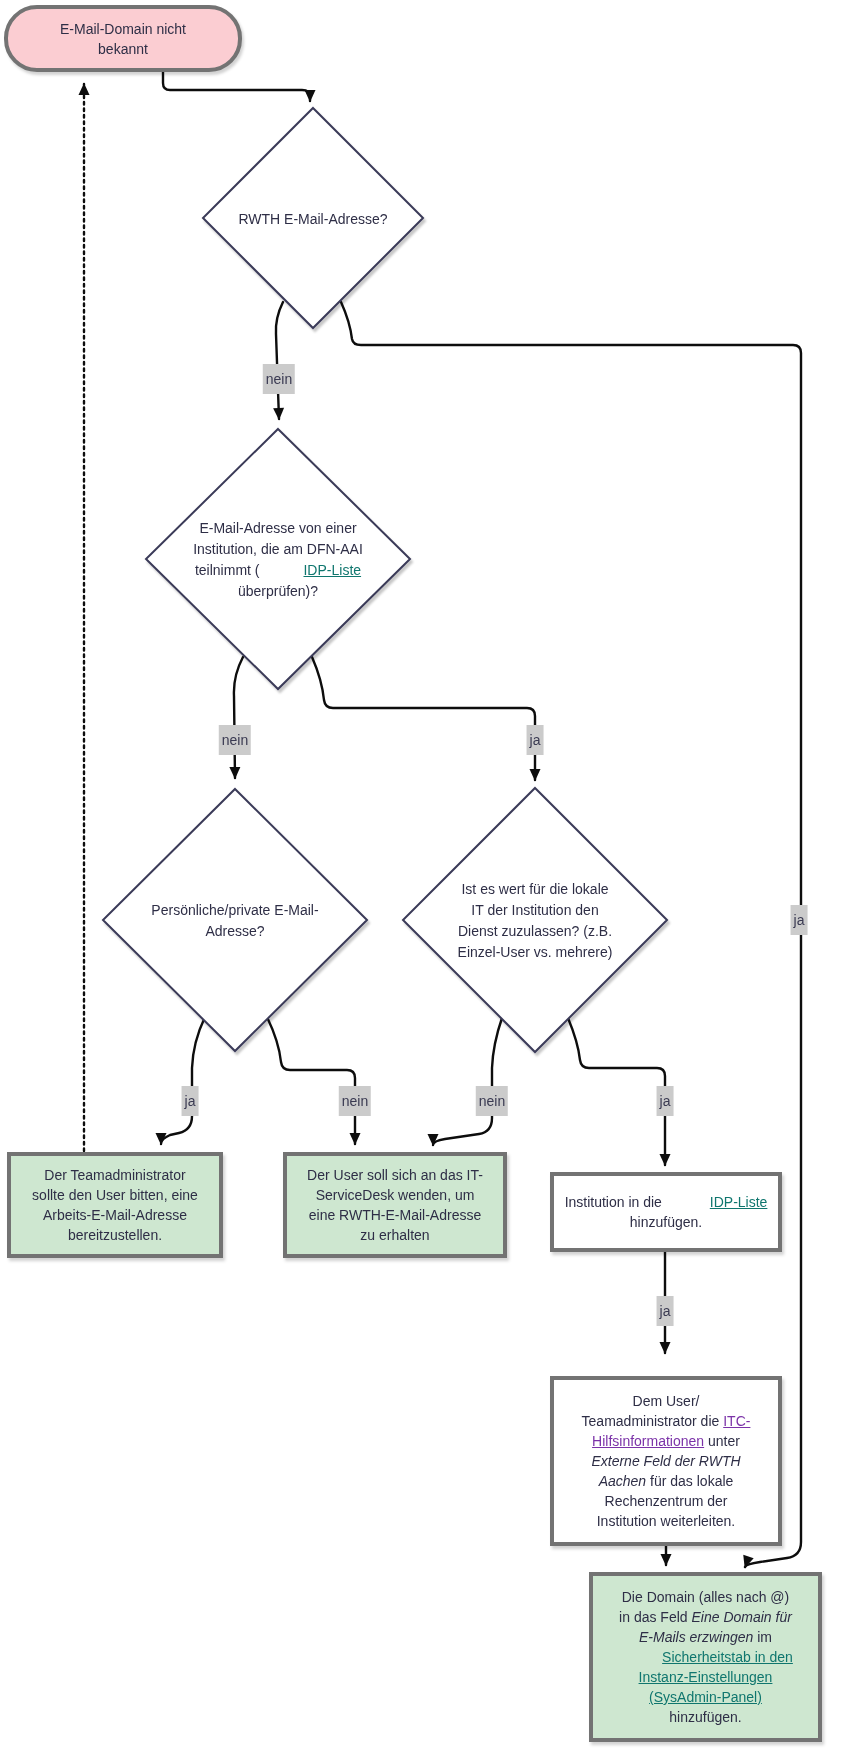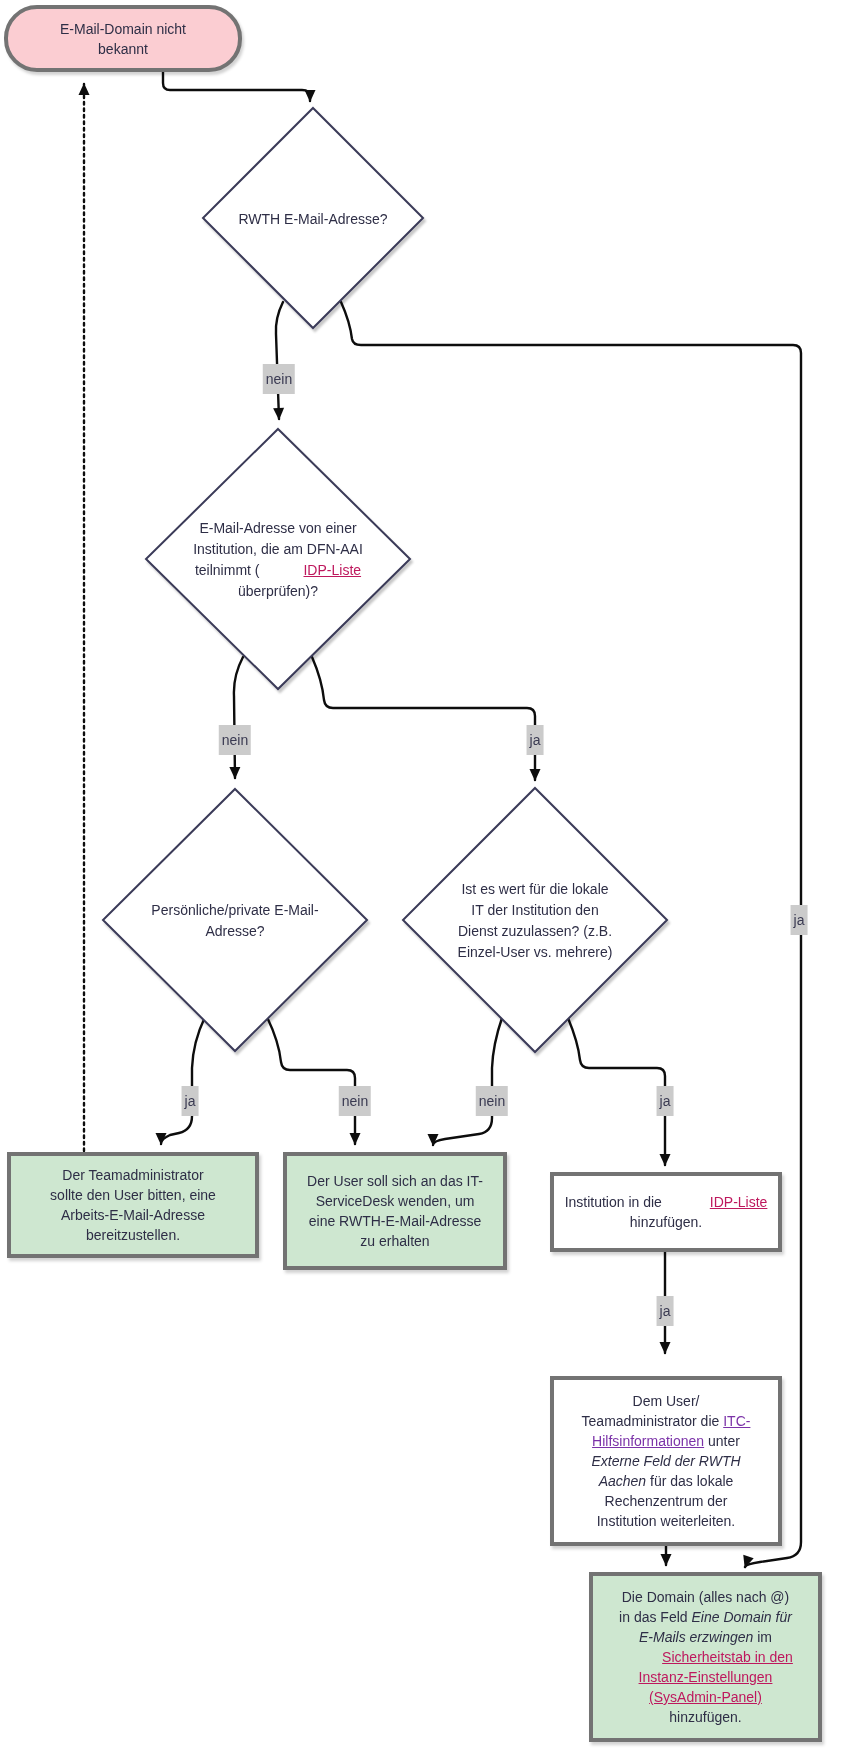--- a/index.html
+++ b/index.html
@@ -17,21 +17,21 @@
   .terminator{border-radius:33px;background:#fbcdd2;}
   .green{background:#cee7d0;}
   .dtext{
     position:absolute;transform:translateY(-50%);text-align:center;font-size:14px;line-height:21px;
     white-space:pre-line;
   }
   .elabel{
     position:absolute;transform:translate(-50%,-50%);background:#cbcbcb;color:#3a3a52;
     font-size:14px;line-height:18px;padding:6px 3px;white-space:nowrap;
   }
-  .seg-l{color:#be185d;text-decoration:underline;margin-left:44px;}
+  .seg-l{color:#0f766e;text-decoration:underline;margin-left:44px;}
   .seg-lv{color:#7b32a8;text-decoration:underline;}
   .seg-i{font-style:italic;}
 </style>
 </head>
 <body>
 
 <div id="canvas">
 
   <svg class="layer" width="864" height="1751" viewBox="0 0 864 1751">
     <defs>
@@ -76,27 +76,27 @@
 Institution, die am DFN-AAI
 teilnimmt (</span><span class="seg-l">IDP-Liste</span><span class="seg-p">
 überprüfen)?</span></div>
   <div class="dtext" style="left:120px;top:921px;width:230px;">Persönliche/private E-Mail-
 Adresse?</div>
   <div class="dtext" style="left:420px;top:921px;width:230px;">Ist es wert für die lokale
 IT der Institution den
 Dienst zuzulassen? (z.B.
 Einzel-User vs. mehrere)</div>
 
-  <div class="node green" style="left:7px;top:1152px;width:252px;height:106px;">
+  <div class="node green" style="left:7px;top:1152px;width:216px;height:106px;">
     <span>Der Teamadministrator
 sollte den User bitten, eine
 Arbeits-E-Mail-Adresse
 bereitzustellen.</span>
   </div>
-  <div class="node green" style="left:283px;top:1152px;width:224px;height:118px;">
+  <div class="node green" style="left:283px;top:1152px;width:224px;height:106px;">
     <span>Der User soll sich an das IT-
 ServiceDesk wenden, um
 eine RWTH-E-Mail-Adresse
 zu erhalten</span>
   </div>
   <div class="node" style="left:550px;top:1172px;width:232px;height:80px;">
     <span><span class="seg-p">Institution in die </span><span class="seg-l">IDP-Liste</span><span class="seg-p">
 hinzufügen.</span></span>
   </div>
   <div class="node" style="left:550px;top:1360px;width:232px;height:170px;margin-top:16px;">

